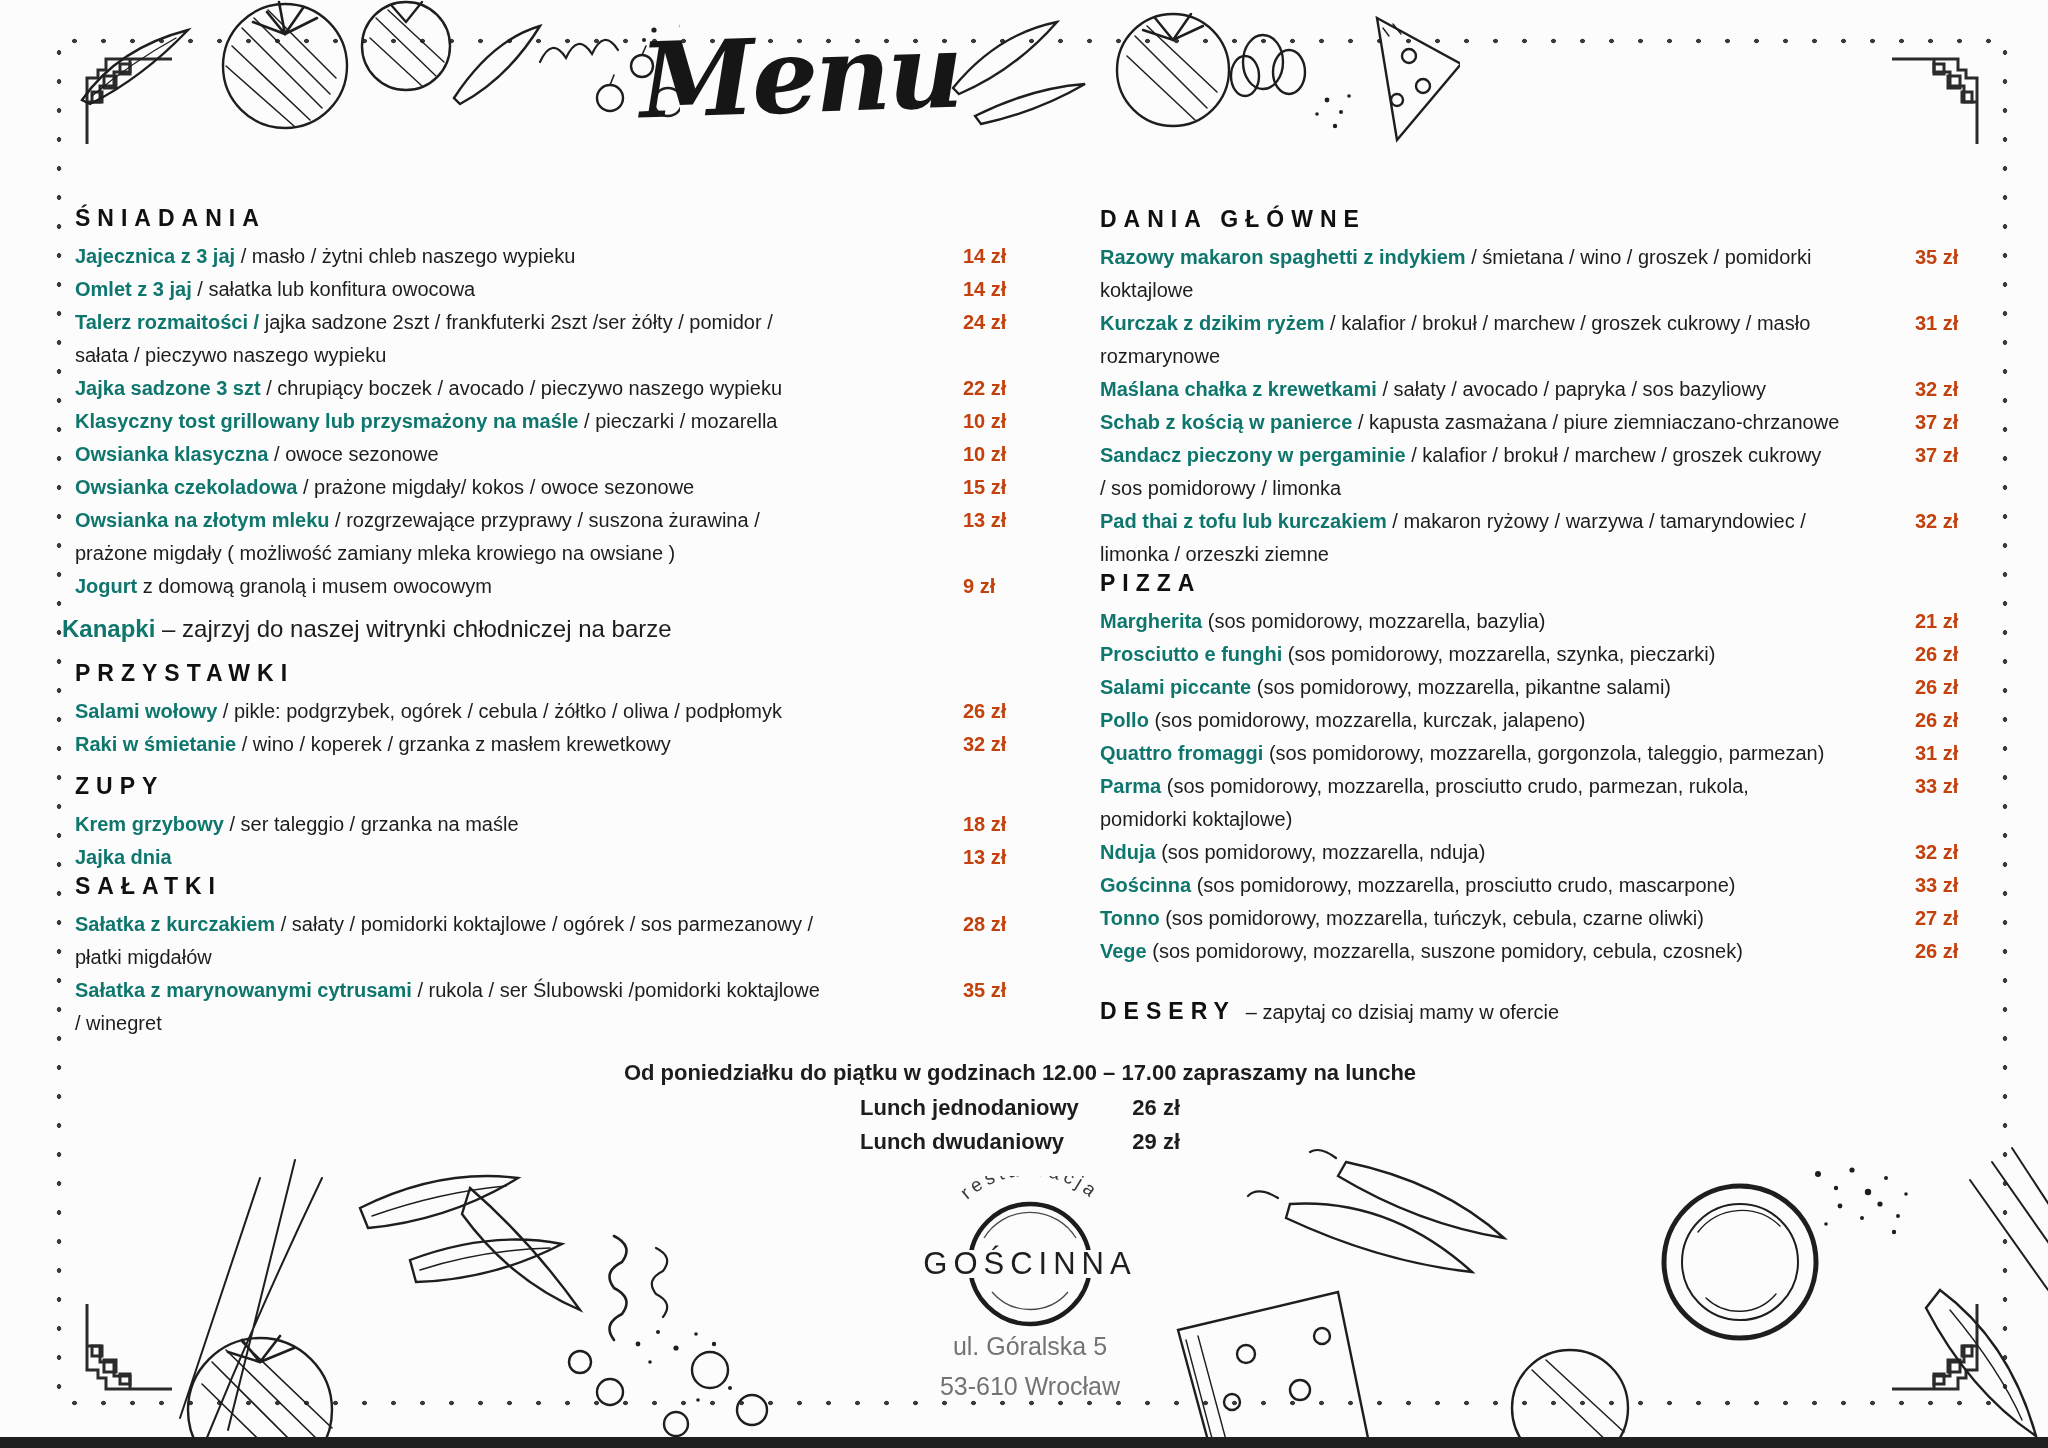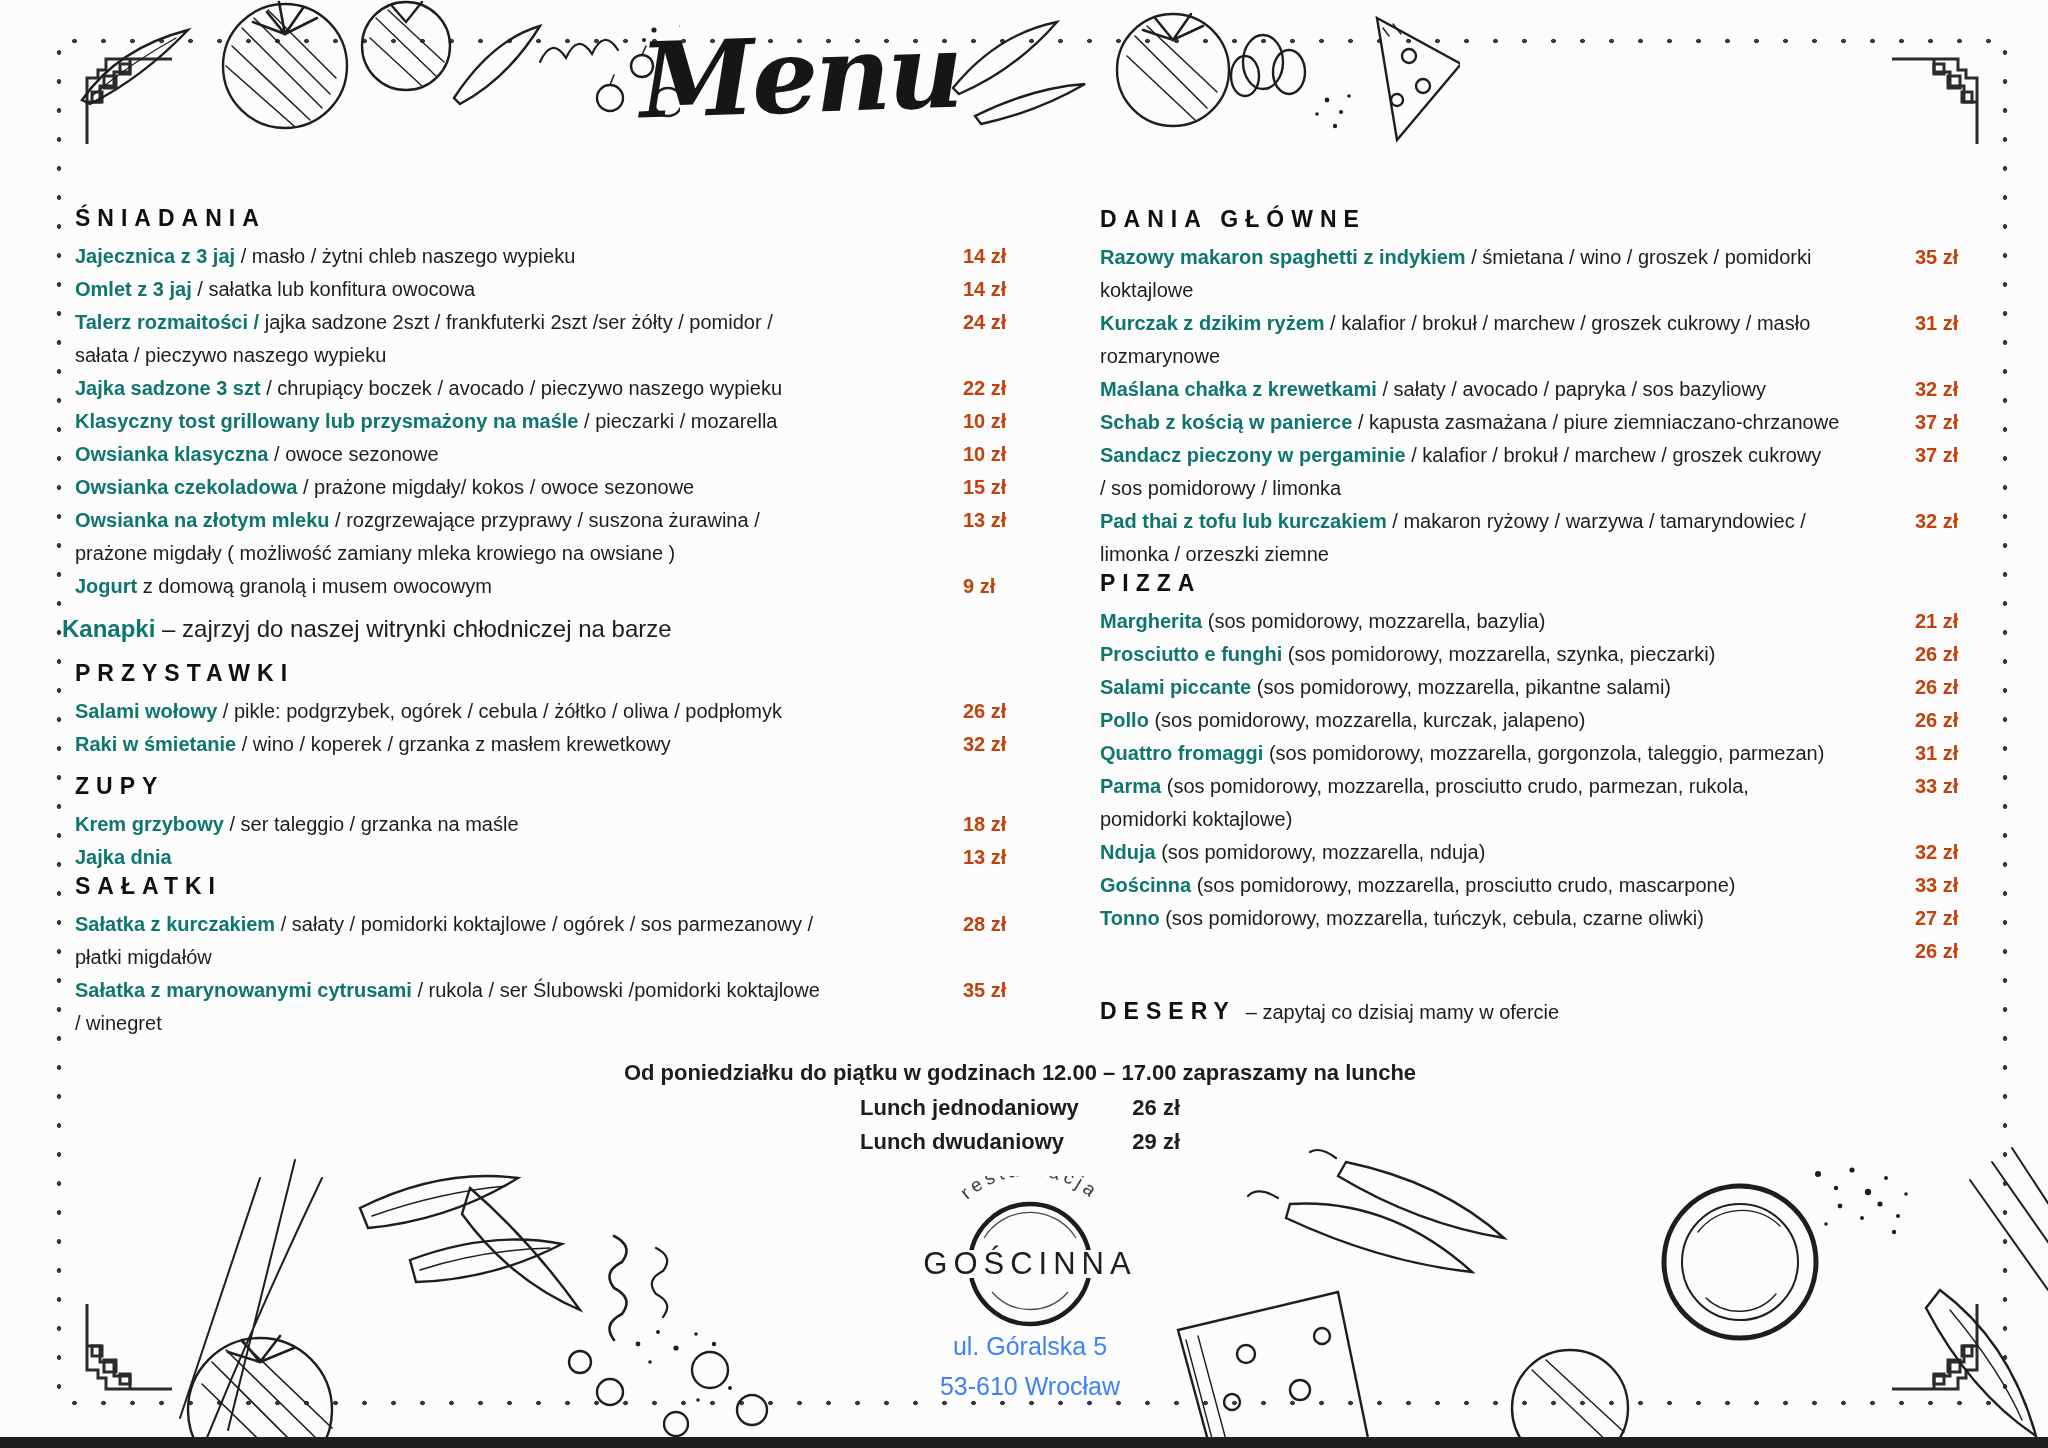--- a/index.html
+++ b/index.html
@@ -40,21 +40,21 @@
   .note{position:absolute;left:62px;font-size:24px;line-height:33px;}
   .desery{position:absolute;left:1100px;font-size:20px;line-height:33px;}
   .desery .sec-h{display:inline-block;margin:0 10px 0 0;vertical-align:baseline;}
   
   .lunch{position:absolute;left:420px;top:1058px;width:1200px;text-align:center;}
   .lunch-title{font-size:22px;font-weight:700;line-height:30px;}
   .lunch-row{display:flex;width:320px;margin:6px auto 0 auto;text-align:left;font-weight:700;font-size:22px;line-height:28px;gap:48px;}
   .lunch-price{margin-left:auto;white-space:nowrap;}
   
   .logo{position:absolute;left:880px;top:1176px;width:300px;height:165px;}
-  .addr{position:absolute;left:830px;width:400px;text-align:center;font-size:25px;color:#3b82f6;}
+  .addr{position:absolute;left:830px;width:400px;text-align:center;font-size:25px;color:#737373;}
   .addr1{top:1332px;}
   .addr2{top:1372px;}
   .bottom-strip{position:absolute;left:0;top:1437px;width:2048px;height:11px;background:#1f1f1f;}
   svg text{font-family:"Liberation Sans",sans-serif;}
 </style>
 </head>
 <body>
 
 <div class="page">
 
@@ -403,20 +403,21 @@
           <div class="txt"><b class="nm">Gościnna</b> <span>(sos pomidorowy, mozzarella, prosciutto crudo, mascarpone)</span><span class="l2"></span></div>
           <div class="price">33 zł</div>
         </div>
 
         <div class="item">
           <div class="txt"><b class="nm">Tonno</b> <span>(sos pomidorowy, mozzarella, tuńczyk, cebula, czarne oliwki)</span><span class="l2"></span></div>
           <div class="price">27 zł</div>
         </div>
 
         <div class="item">
+          <div class="txt"><b class="nm">Vege</b> <span>(sos pomidorowy, mozzarella, suszone pomidory, cebula, czosnek)</span><span class="l2"></span></div>
           <div class="price">26 zł</div>
         </div>
       </div>
   </section>
 
   <div class="desery" style="top:996px">
     <h2 class="sec-h">DESERY</h2><span>– zapytaj co dzisiaj mamy w ofercie</span>
   </div>
 
   <div class="lunch">

